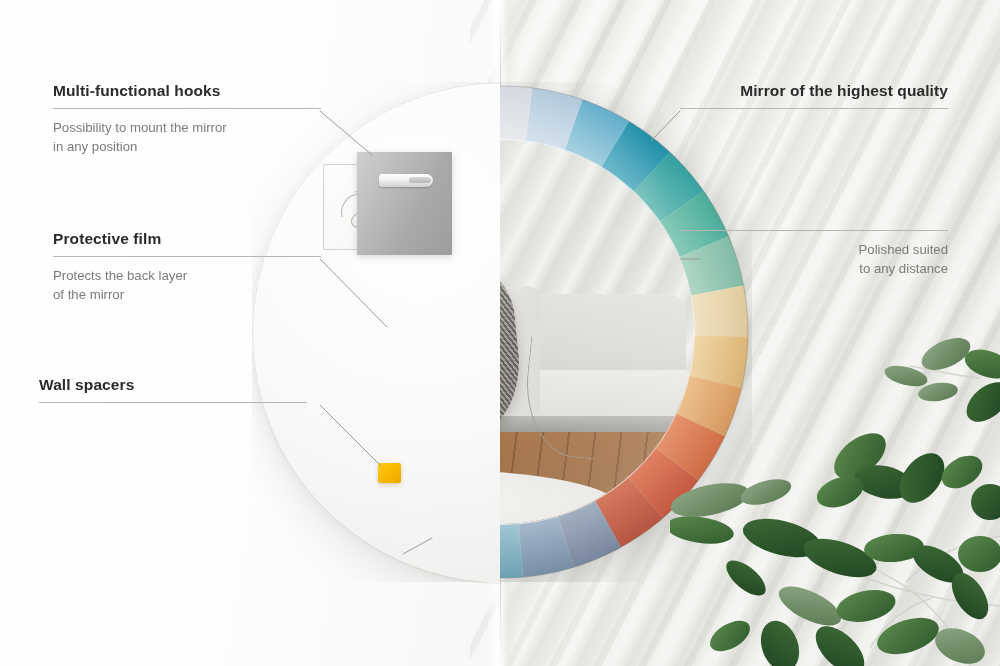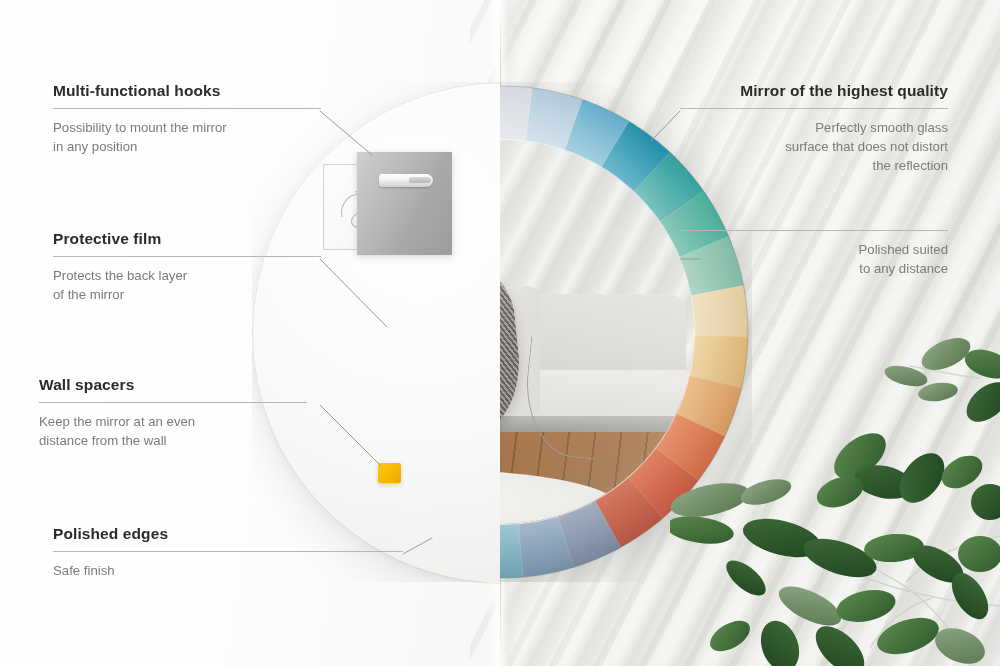--- a/index.html
+++ b/index.html
@@ -440,42 +440,26 @@
     <div class="rule"></div>
     <p>
       <span>Protects the back layer</span><br>
       <span>of the mirror</span>
     </p>
   </div>
 
   <div class="callout left" id="co-spacers">
     <h3>Wall spacers</h3>
     <div class="rule"></div>
-    <p>
-      <span>Keep the mirror at an even</span><br>
-      <span>distance from the wall</span>
-    </p>
-  </div>
-
-  <div class="callout left" id="co-edges">
-    <h3>Polished edges</h3>
-    <div class="rule"></div>
-    <p>
-      <span>Safe finish</span>
-    </p>
-  </div>
+  </div>
+
 
   <div class="callout right" id="co-quality">
     <h3>Mirror of the highest quality</h3>
     <div class="rule"></div>
-    <p>
-      <span>Perfectly smooth glass</span><br>
-      <span>surface that does not distort</span><br>
-      <span>the reflection</span>
-    </p>
   </div>
 
   <div class="callout right" id="co-design">
     <div class="rule"></div>
     <p>
       <span>Polished suited</span><br>
       <span>to any distance</span>
     </p>
   </div>
 

